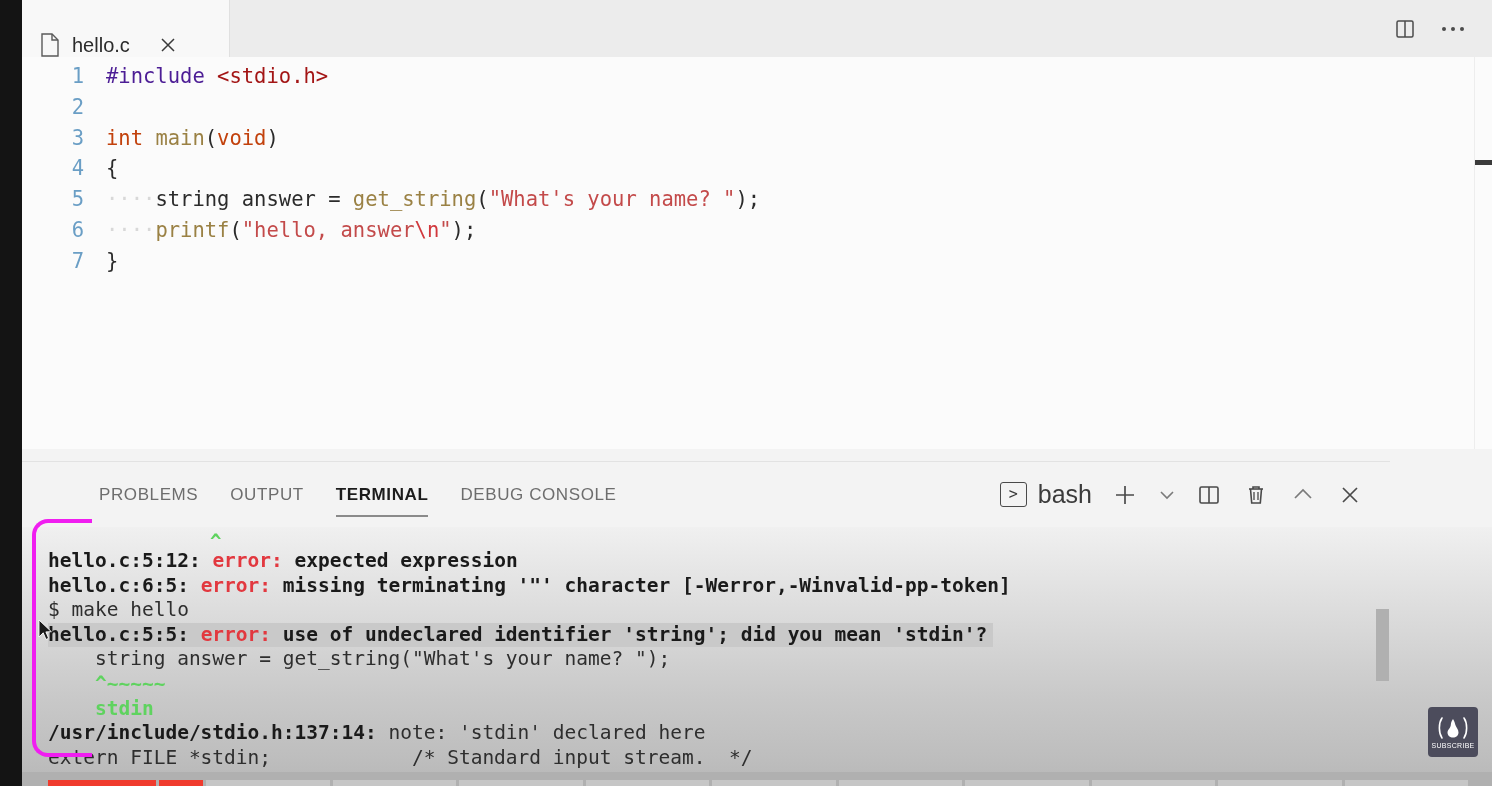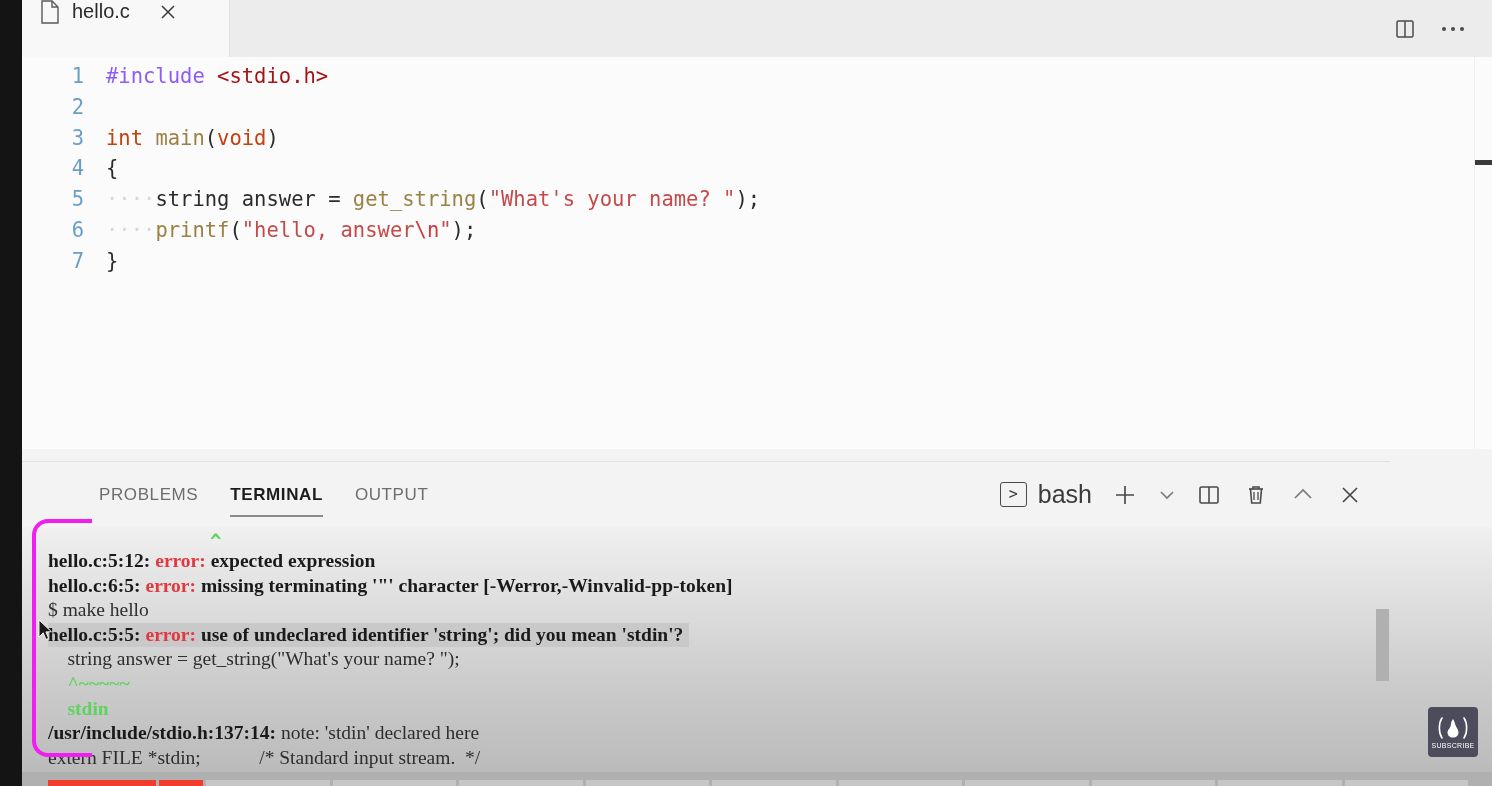--- a/index.html
+++ b/index.html
@@ -25,21 +25,21 @@
   }
 
   
   .tabbar {
     position: absolute; left: 22px; top: 0;
     width: 1470px; height: 57px;
     background: #ececec;
     display: flex; align-items: stretch;
   }
   .tab {
-    display: flex; align-items: flex-start;
+    display: flex; align-items: flex-end;
     gap: 12px;
     padding: 0 18px 0 18px;
     height: 57px;
     background: #f8f8f8;
     border-right: 1px solid #e0e0e0;
     min-width: 208px;
   }
   .tab-file-icon { width: 20px; height: 24px; flex: none; }
   .tab-label {
     font-size: 20px; color: #2b2b2b;
@@ -77,21 +77,21 @@
   }
   .ln-row { display: flex; height: 30.8px; align-items: baseline; }
   .ln {
     width: 62px; text-align: right;
     color: #6a9ec5; flex: none;
     padding-right: 0;
   }
   .ln-text { padding-left: 22px; }
   .ind { color: #d8d8d8; }
 
-  .t-pre  { color: #8b5cf6; }   
+  .t-pre  { color: #4c1d95; }   
   .t-hdr  { color: #a31515; }   
   .t-kw   { color: #c2410c; }   
   .t-fn   { color: #9a8144; }   
   .t-pl   { color: #2b2b2b; }   
   .t-str  { color: #c34a4a; }   
   .t-esc  { color: #d1383d; }
 
   
   .editor-ruler {
     position: absolute; right: 0; top: 57px;
@@ -168,21 +168,21 @@
     overflow: hidden;
   }
   .term-lines {
     font-family: "DejaVu Sans Mono", "Liberation Mono", monospace;
     font-size: 19.5px;
     line-height: 24.6px;
     padding-left: 26px;
     padding-top: 22px;
     white-space: pre;
   }
-  .tline { height: 24.6px; font-family: Liberation Serif, serif; }
+  .tline { height: 24.6px; }
   .c-bold { font-weight: bold; color: #1a1a1a; }
   .c-norm { color: #2e2e2e; }
   .c-err  { color: #e2383f; font-weight: bold; }
   .c-grn  { color: #5fd35f; font-weight: bold; }
   .hl { background: #c9c9c9; }
 
   .term-caret-top {
     position: absolute; left: 188px; top: 3px;
     color: #5fd35f; font-weight: bold;
     font-family: "DejaVu Sans Mono", monospace;
@@ -307,22 +307,23 @@
   </div>
   <div class="editor-ruler">
     <div class="ruler-mark"></div>
   </div>
 
   <div class="panel">
 
     <div class="panel-header">
       <div class="ptabs" id="panel-tabs">
           <div class="ptab">PROBLEMS</div>
+          <div class="ptab">OUTPUT</div>
           <div class="ptab active">TERMINAL</div>
-          <div class="ptab">OUTPUT</div>
+          <div class="ptab">DEBUG CONSOLE</div>
         </div>
       <div class="panel-actions">
         <span class="shell-chip">
           <span class="shell-box">&gt;</span>
           <span class="shell-name">bash</span>
         </span>
         <span class="pa-icon">
           <svg viewBox="0 0 26 26" width="26" height="26">
             <path d="M13 4 V22 M4 13 H22" stroke="#4a4a4a" stroke-width="1.7"></path>
           </svg>

